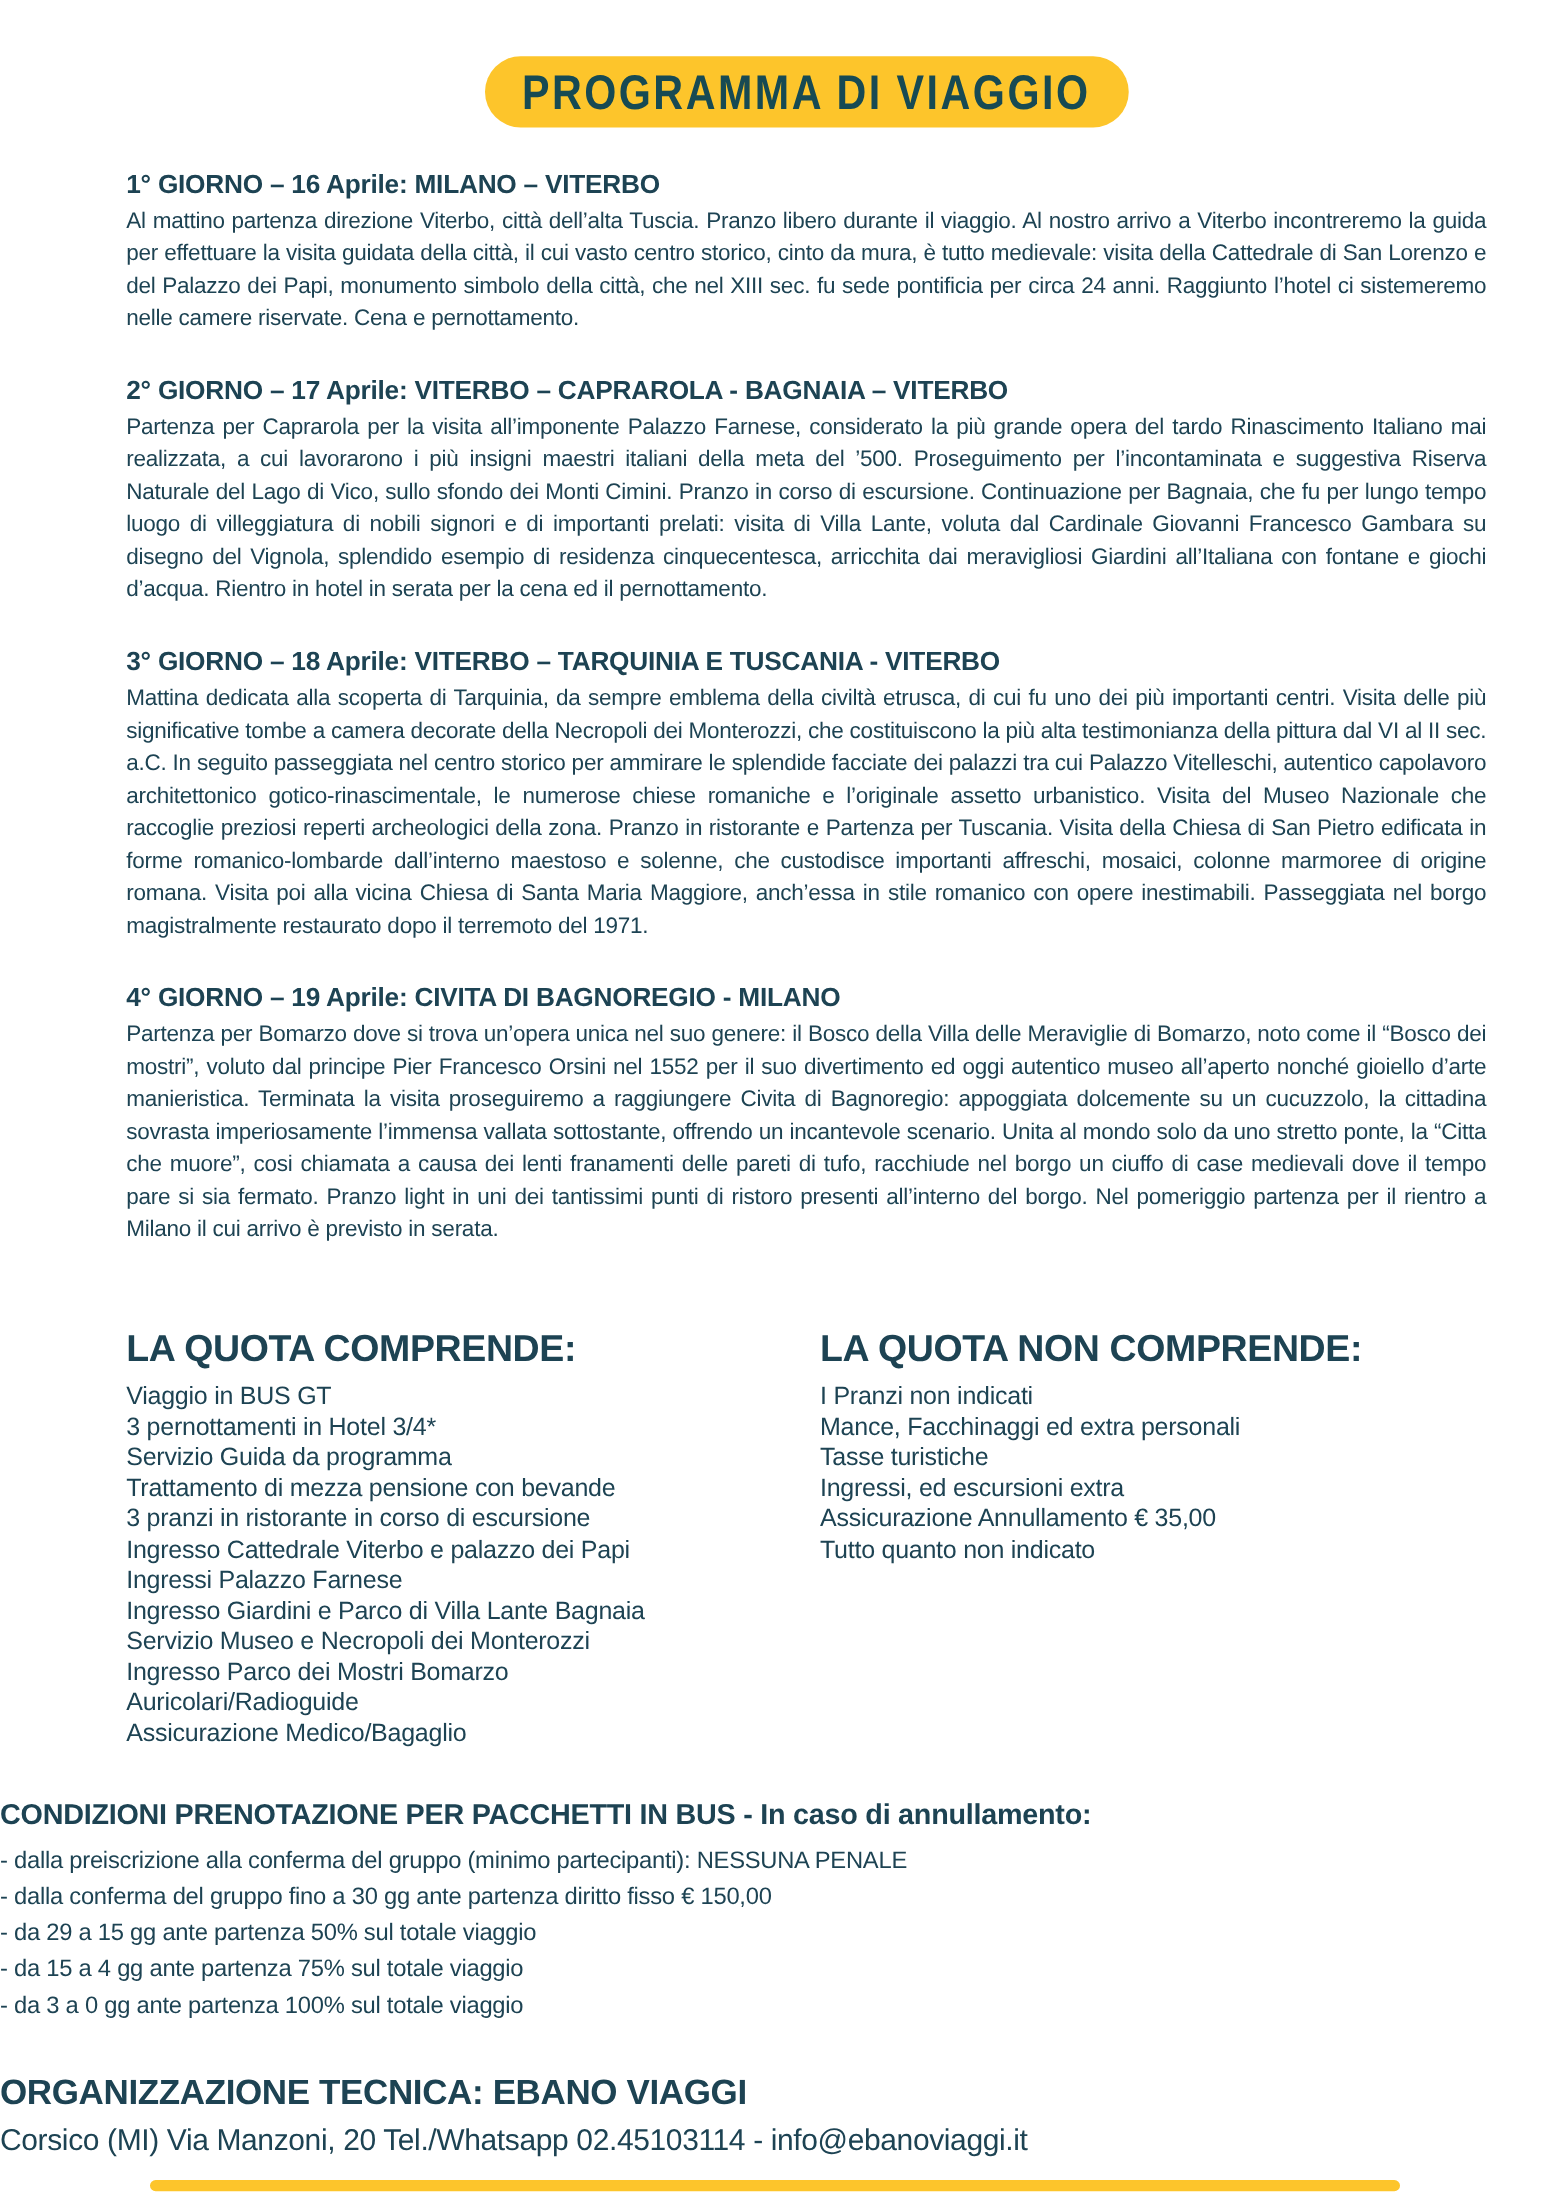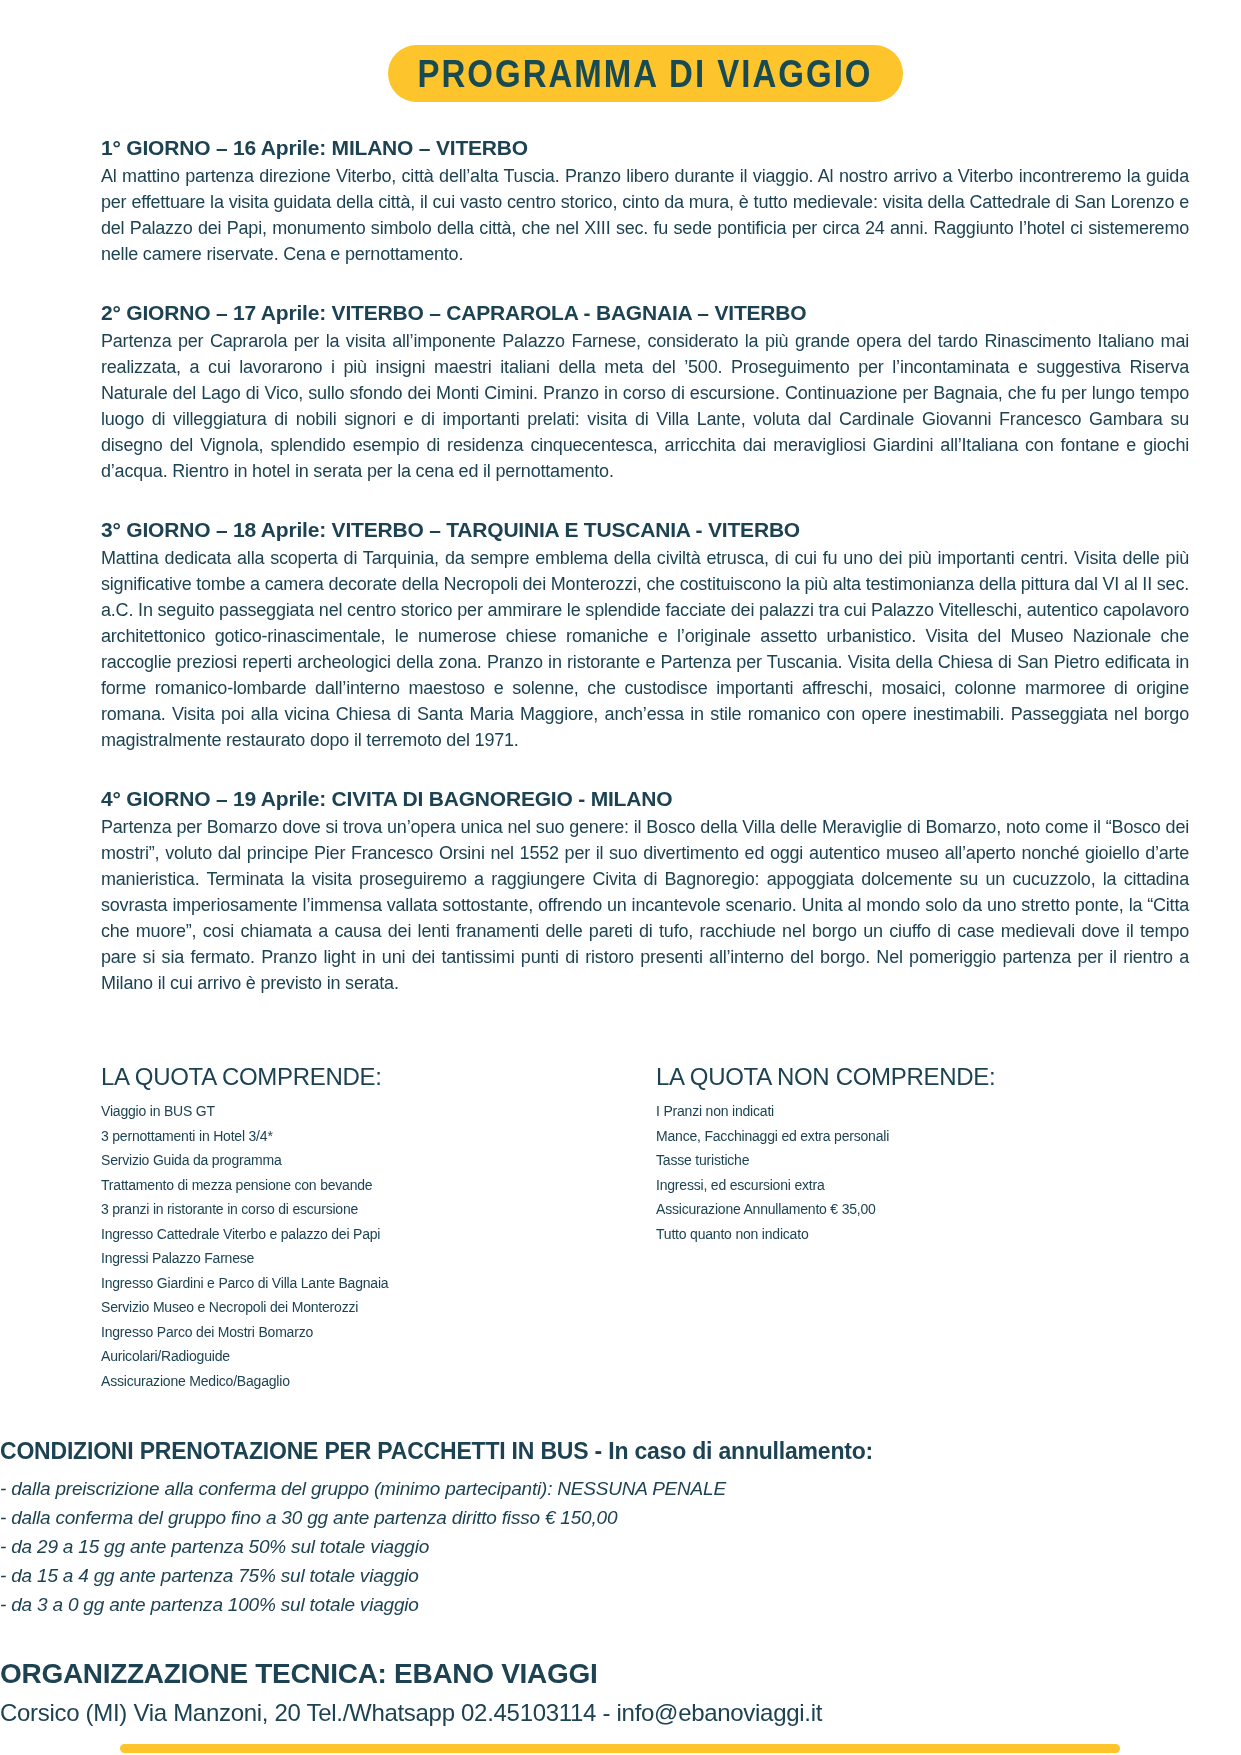--- a/index.html
+++ b/index.html
@@ -40,40 +40,39 @@
     letter-spacing:-0.2px;
   }
   .quota-row{
     position:absolute;left:101px;right:100px;top:1063px;
     display:flex;
   }
   .quota-col.left{width:555px;flex:0 0 555px;}
   .quota-col.right{flex:1;}
   .quota-col h3{
     margin:0 0 8px 0;
-    font-size:24px;font-weight:normal;
+    font-size:30px;font-weight:bold;
     letter-spacing:-0.3px;
   }
   .quota-item{
-    font-size:14px;line-height:24.5px;
+    font-size:20px;line-height:24.5px;
     letter-spacing:-0.2px;
   }
   .conditions{
     position:absolute;left:0;right:0;top:1438px;
     text-align:left;
   }
   .conditions h3{
     margin:0 0 9px 0;
     font-size:23px;font-weight:bold;
     letter-spacing:-0.2px;
   }
   .cond-line{
     font-size:19px;line-height:29px;
     letter-spacing:-0.2px;
-    font-style:italic;
   }
   .footer{
     position:absolute;left:0;right:0;top:1658px;
     text-align:left;
   }
   .footer .org{
     font-size:28px;font-weight:bold;
     letter-spacing:-0.3px;
   }
   .footer .contact{

